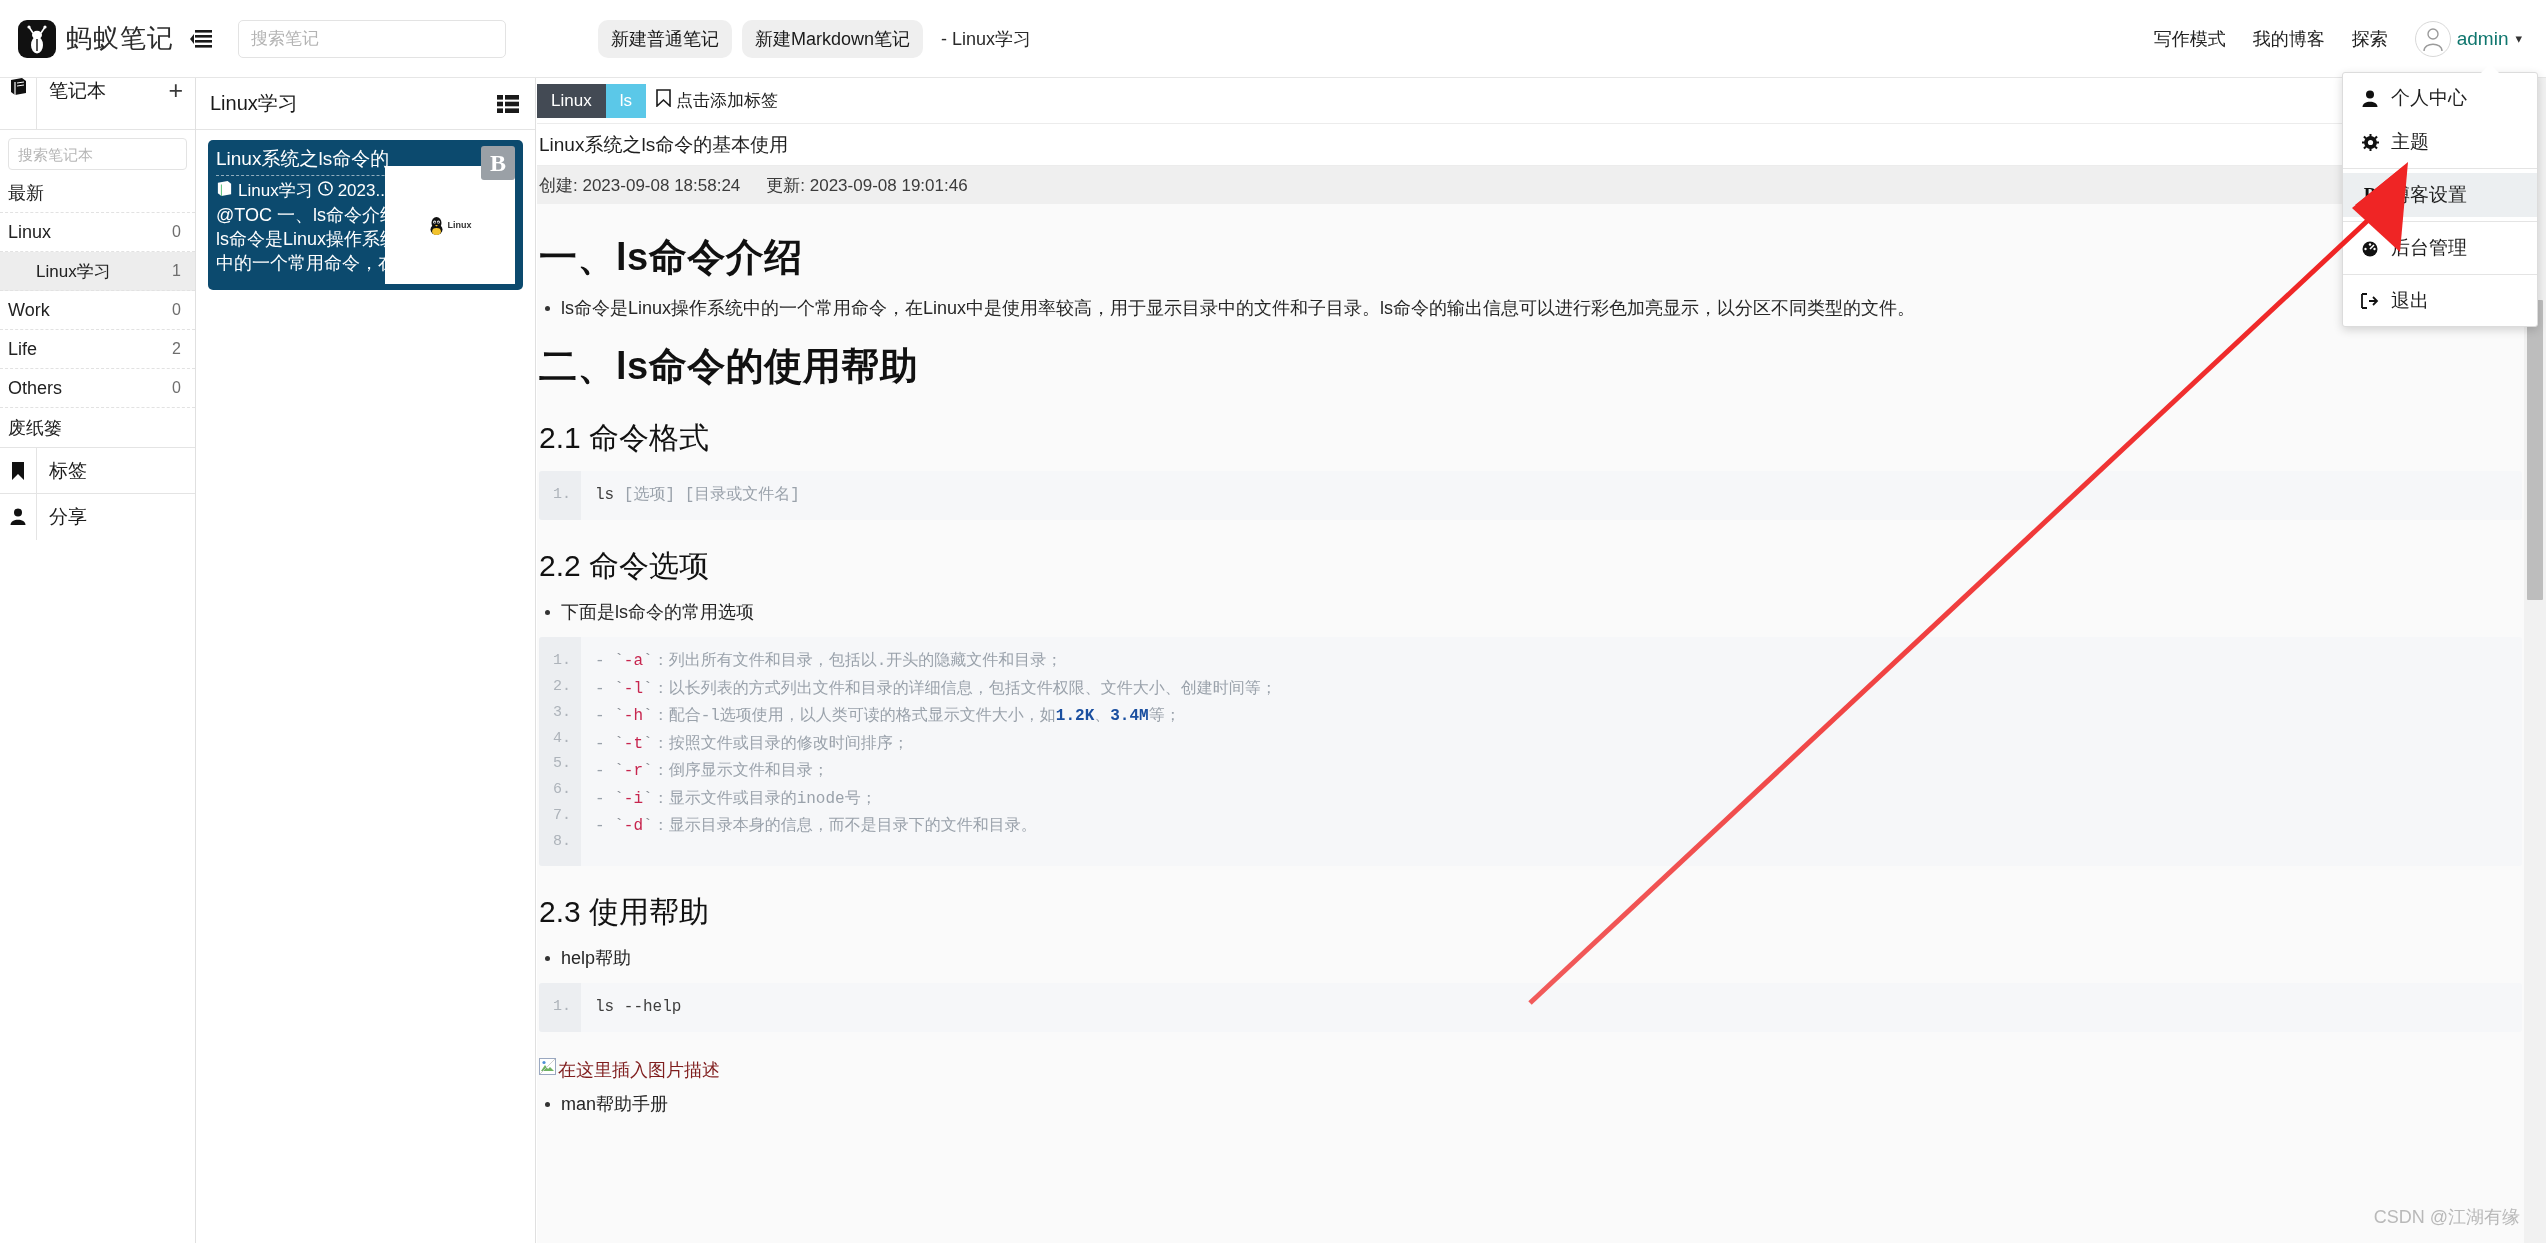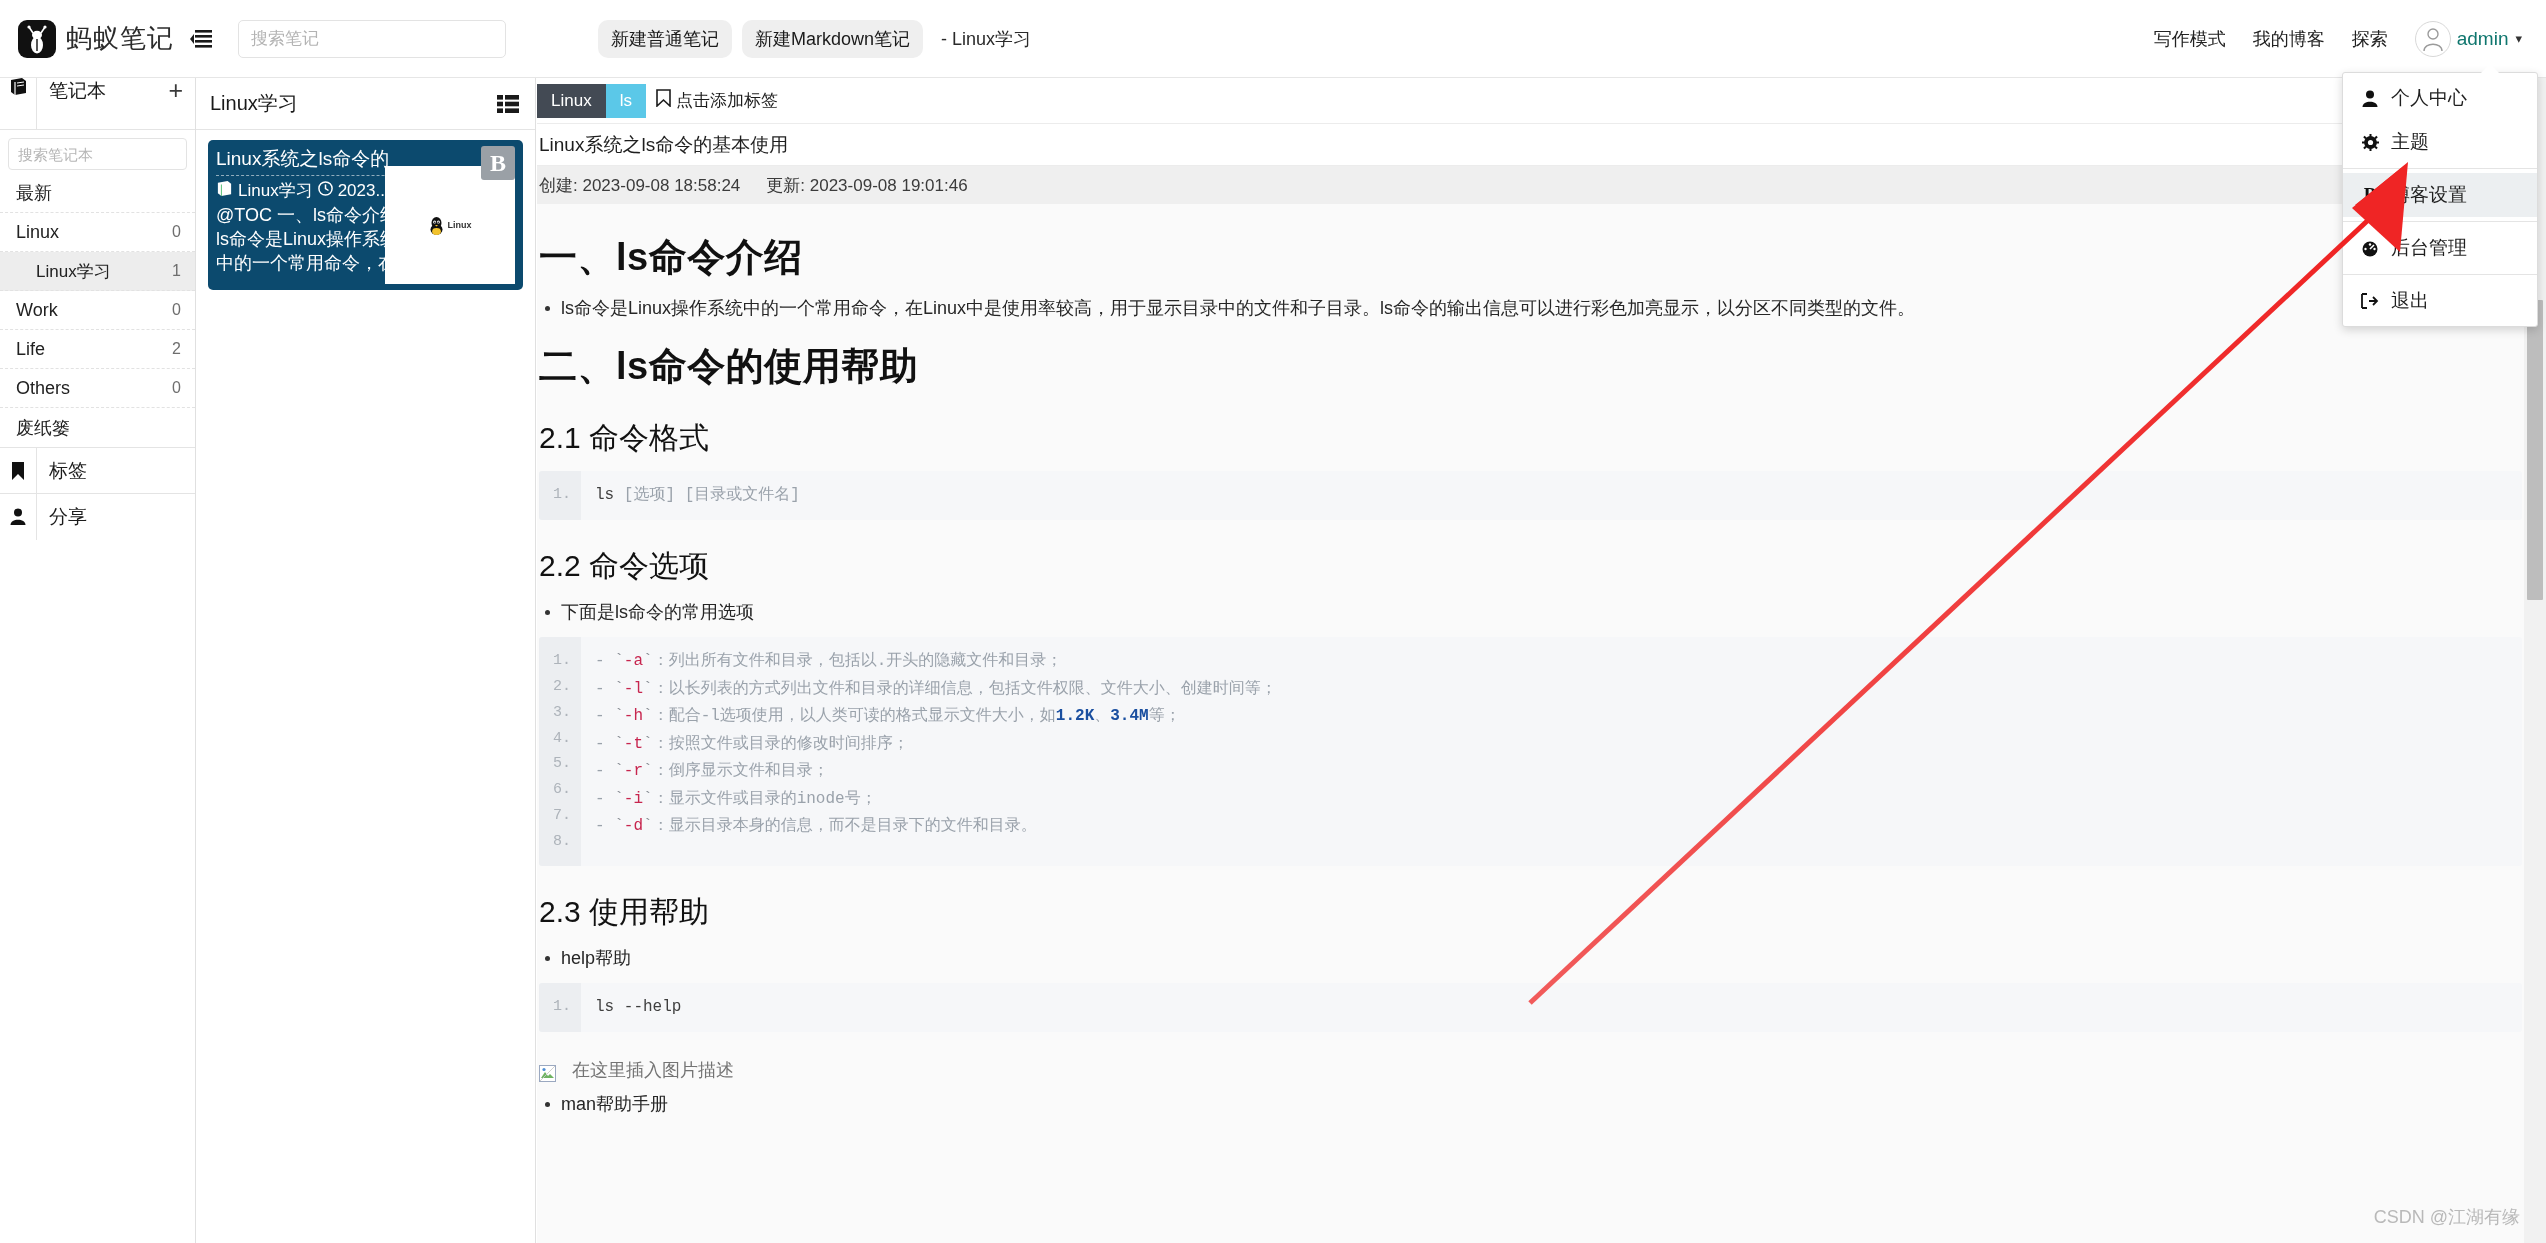--- a/index.html
+++ b/index.html
@@ -87,21 +87,21 @@
 
   .nb-search-wrap { padding: 8px 8px 4px 8px; }
   .nb-search {
     width: 100%; height: 32px; border: 1px solid #e3e3e3; border-radius: 4px;
     font-size: 15px; color: #555; padding: 0 9px; outline: none; font-family: inherit;
   }
   .nb-search::placeholder { color: #b6b6b6; }
 
   .nb-item {
     height: 39px; display: flex; align-items: center; font-size: 18px; color: #222;
-    padding-left: 16px; padding-right: 14px; cursor: pointer;
+    padding-left: 8px; padding-right: 14px; cursor: pointer;
     border-bottom: 1px dashed #e2e2e2;
   }
   .nb-item .count { margin-left: auto; font-size: 16px; color: #6e6e6e; }
   .nb-item.sub { padding-left: 36px; background: #ededed; font-size: 17px; }
   .nb-item.nolines { border-bottom: none; }
 
   .nb-foot-item {
     height: 46px; display: flex; align-items: center; border-top: 1px solid #e4e4e4;
   }
   .nb-foot-ico { width: 36px; display: flex; justify-content: center; align-items: center; }
@@ -192,21 +192,21 @@
   .code-body {
     font-family: "Liberation Mono", "DejaVu Sans Mono", monospace; font-size: 16px;
     color: #3f3f3f; padding: 11px 0 11px 14px; flex: 1;
   }
   .code-body div { line-height: 1.72; white-space: pre; }
   .c-dim { color: #9aa2ab; }
   .c-red { color: #c7254e; }
   .c-blue { color: #1a4fa0; font-weight: bold; }
   .c-tick { color: #8a8f96; }
 
-  .img-missing { display: flex; align-items: flex-end; gap: 16px; margin: 26px 0 6px 0; font-size: 18px; color: #737373; }
+  .img-missing { display: flex; align-items: flex-start; gap: 2px; margin: 26px 0 6px 0; font-size: 18px; color: #7f1d1d; }
   .brokenimg { width: 17px; height: 17px; position: relative; flex: none; }
 
   
   .scrollbar {
     position: absolute; top: 78px; right: 0; width: 22px; height: 1165px; background: #f1f1f1;
   }
   .scroll-thumb {
     position: absolute; top: 222px; left: 3px; width: 16px; height: 300px;
     background: #bdbdbd; border-radius: 1px; cursor: pointer;
   }

